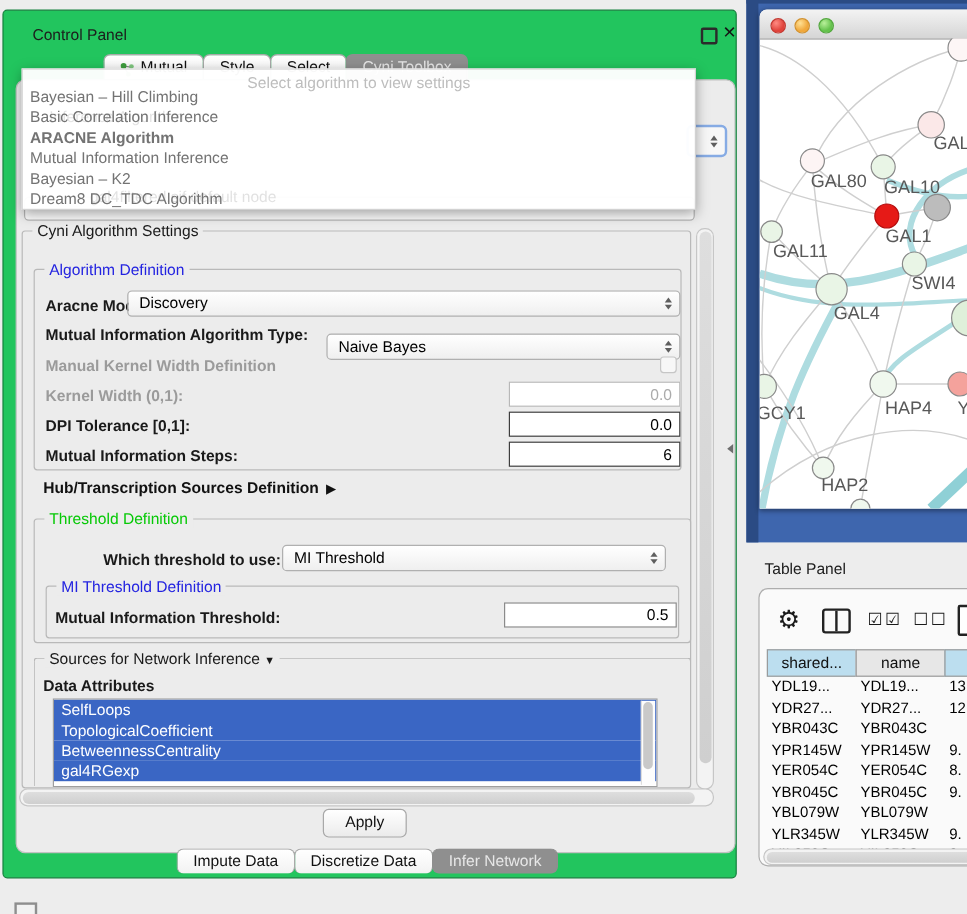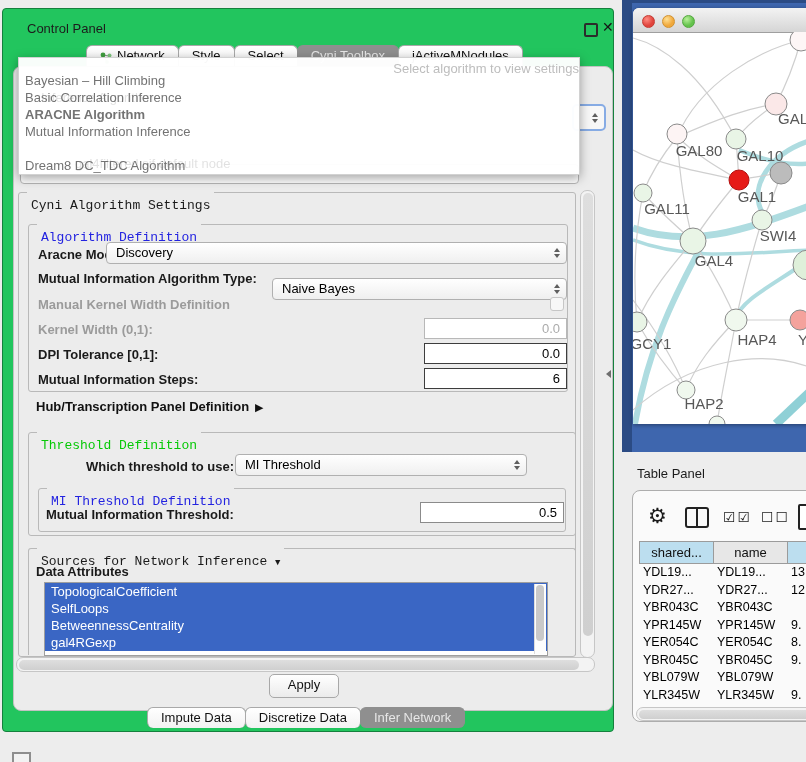--- a/index.html
+++ b/index.html
@@ -15,29 +15,29 @@
   .tabrow{left:84px;top:36px;height:22px;display:flex;}
   .tab{height:20px;line-height:20px;padding:0 13px;font-size:13px;color:#111;background:linear-gradient(#ffffff,#f2f2f2);
        border:1px solid #a9a9a9;border-bottom:none;border-radius:6px 6px 0 0;margin-left:-1px;display:flex;align-items:center;gap:5px;}
   .tab.sel{background:#8f8f8f;color:#e7e7e7;border-color:#8f8f8f;}
   .tabicon{width:12px;height:12px;display:inline-block;}
   
   .inner{left:10px;top:57px;width:598px;height:643px;background:#ececec;border:1px solid #c2c2c2;border-radius:8px;}
   
   .dropdown{left:18px;top:57px;width:560px;height:116px;background:rgba(255,255,255,0.97);border:1px solid #d2d2d2;
             box-shadow:0 3px 10px rgba(0,0,0,0.35);z-index:50;}
-  .dd-placeholder{left:0;right:0;top:3px;text-align:right;font-size:13px;color:#bdbdbd;}
+  .dd-placeholder{left:0;right:0;top:3px;text-align:center;font-size:13px;color:#bdbdbd;}
   .dd-item{position:absolute;left:6px;right:6px;height:17px;line-height:17px;font-size:13px;color:#737373;}
   .dd-item.bold{font-weight:bold;}
   .ghost{position:absolute;font-size:13px;color:#222;opacity:0.13;}
   .combo-sliver{left:572px;top:104px;width:30px;height:23px;border:2px solid #86abe4;border-radius:5px;background:#f7f7f7;z-index:10;}
   .combo-sliver2{left:20px;top:164px;width:557px;height:18px;border:1px solid #b5b5b5;border-radius:4px;background:#fcfcfc;z-index:9;}
   
   .grp{border:1px solid #b9b9b9;border-radius:3px;}
-  .gtitle{position:absolute;top:-8px;left:8px;background:#ececec;padding:13px 4px;font-size:13px;white-space:nowrap;font-family:Liberation Mono, monospace;}
+  .gtitle{position:absolute;top:-8px;left:8px;background:#ececec;padding:0 4px;font-size:13px;white-space:nowrap;}
   .gt-black{color:#1a1a1a;}
   .gt-blue{color:#2323e0;}
   .gt-green{color:#06c906;}
   .lbl{font-size:13px;font-weight:bold;color:#1a1a1a;white-space:nowrap;}
   .lbl.dis{color:#9b9b9b;}
   
   .combo{background:linear-gradient(#ffffff,#efefef);border:1px solid #b0b0b0;border-radius:4px;font-size:13px;color:#000;
          line-height:20px;padding-left:9px;box-sizing:border-box;}
   .stepper{position:absolute;right:6px;top:50%;transform:translateY(-50%);display:flex;flex-direction:column;gap:2px;}
   .tri-u{width:0;height:0;border-left:3.5px solid transparent;border-right:3.5px solid transparent;border-bottom:4.5px solid #5e5e5e;}
@@ -94,34 +94,31 @@
     <div class="tab">
       <span class="tabicon">
         <svg width="12" height="12">
             <line x1="3" y1="3" x2="9" y2="4" stroke="#888" stroke-width="1"></line>
             <line x1="3" y1="3" x2="7" y2="10" stroke="#888" stroke-width="1"></line>
             <circle cx="3" cy="3" r="2.4" fill="#3f9e3f"></circle>
             <circle cx="9.5" cy="3.5" r="2" fill="#7fc77f"></circle>
             <circle cx="7" cy="10" r="2" fill="#7fc77f"></circle>
           </svg>
       </span>
-      <span>Network</span>
+      <span>Mutual</span>
     </div>
     <div class="tab">
         <span>Style</span>
       </div>
     <div class="tab">
         <span>Select</span>
       </div>
     <div class="tab sel">
         <span>Cyni Toolbox</span>
       </div>
-    <div class="tab">
-        <span>jActiveMNodules</span>
-      </div>
   </div>
 
   <div class="abs inner"></div>
 </div>
 
 <div class="abs combo-sliver">
   <span class="stepper">
       <span class="tri-u"></span>
       <span class="tri-d"></span>
     </span>
@@ -129,20 +126,21 @@
 <div class="abs combo-sliver2"></div>
 
 <div class="abs dropdown">
   <div class="abs dd-placeholder">Select algorithm to view settings</div>
   <div class="ghost" style="left:22px;top:32px;">Inference Algorithm</div>
   <div class="ghost" style="left:12px;top:98px;margin-left:44px;">gal4filtered.sif default node</div>
   <div class="dd-item" style="top:14px;">Bayesian – Hill Climbing</div>
   <div class="dd-item" style="top:31px;">Basic Correlation Inference</div>
   <div class="dd-item" style="top:65px;">Mutual Information Inference</div>
   <div class="dd-item bold" style="top:48px;">ARACNE Algorithm</div>
+  <div class="dd-item" style="top:82px;">Bayesian – K2</div>
   <div class="dd-item" style="top:99px;">Dream8 DC_TDC Algorithm</div>
 </div>
 
 <div class="abs grp" style="left:18px;top:192px;width:556px;height:463px;">
   <span class="gtitle gt-black">Cyni Algorithm Settings</span>
 </div>
 
 <div class="abs grp" style="left:28px;top:224px;width:538px;height:166px;">
   <span class="gtitle gt-blue">Algorithm Definition</span>
 </div>
@@ -165,50 +163,50 @@
 <div class="abs lbl dis" style="left:38px;top:297px;">Manual Kernel Width Definition</div>
 <div class="abs checkbox" style="left:550px;top:297px;"></div>
 <div class="abs lbl dis" style="left:38px;top:322px;">Kernel Width (0,1):</div>
 <div class="abs field f-dis" style="left:424px;top:318px;width:143px;height:21px;">0.0</div>
 <div class="abs lbl" style="left:38px;top:347px;">DPI Tolerance [0,1]:</div>
 <div class="abs field f-dark" style="left:424px;top:343px;width:143px;height:21px;">0.0</div>
 <div class="abs lbl" style="left:38px;top:372px;">Mutual Information Steps:</div>
 <div class="abs field f-dark" style="left:424px;top:368px;width:143px;height:21px;">6</div>
 
 <div class="abs" style="left:36px;top:399px;font-size:13px;font-weight:600;color:#111;">
-  <span>Hub/Transcription Panel Definition</span><span class="hubtri">▶</span>
+  <span>Hub/Transcription Sources Definition</span><span class="hubtri">▶</span>
 </div>
 
 <div class="abs grp" style="left:28px;top:432px;width:546px;height:102px;">
   <span class="gtitle gt-green">Threshold Definition</span>
 </div>
 <div class="abs lbl" style="left:86px;top:459px;">Which threshold to use:</div>
-<div class="abs combo" style="left:235px;top:454px;width:292px;height:22px;">
+<div class="abs combo" style="left:235px;top:454px;width:320px;height:22px;">
   <span>MI Threshold</span>
   <span class="stepper">
       <span class="tri-u"></span>
       <span class="tri-d"></span>
     </span>
 </div>
 <div class="abs grp" style="left:38px;top:488px;width:526px;height:42px;">
   <span class="gtitle gt-blue">MI Threshold Definition</span>
 </div>
 <div class="abs lbl" style="left:46px;top:507px;">Mutual Information Threshold:</div>
 <div class="abs field f-mid" style="left:420px;top:502px;width:144px;height:21px;">0.5</div>
 
 <div class="abs grp" style="left:28px;top:548px;width:546px;height:106px;border-bottom:none;border-radius:3px 3px 0 0;">
   <span class="gtitle gt-black">
     <span>Sources for Network Inference</span>
     <span style="font-size:9px;">▼</span>
   </span>
 </div>
 <div class="abs lbl" style="left:36px;top:564px;">Data Attributes</div>
 <div class="abs listbox" style="left:44px;top:582px;width:502px;height:72px;">
+  <div class="litem">SelfLoops</div>
   <div class="litem">TopologicalCoefficient</div>
-  <div class="litem">SelfLoops</div>
   <div class="litem">BetweennessCentrality</div>
   <div class="litem">gal4RGexp</div>
   <div class="lscroll">
       <div class="lthumb"></div>
     </div>
 </div>
 
 <div class="abs sbar" style="left:580px;top:190px;width:13px;height:466px;">
   <div class="sthumb" style="left:1.5px;right:1.5px;top:2px;height:95%;"></div>
 </div>

